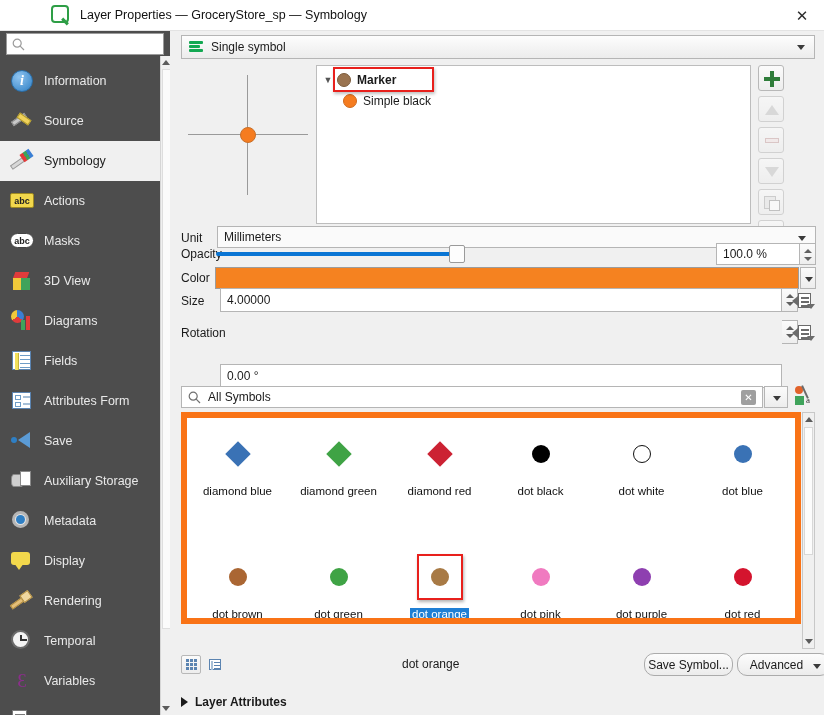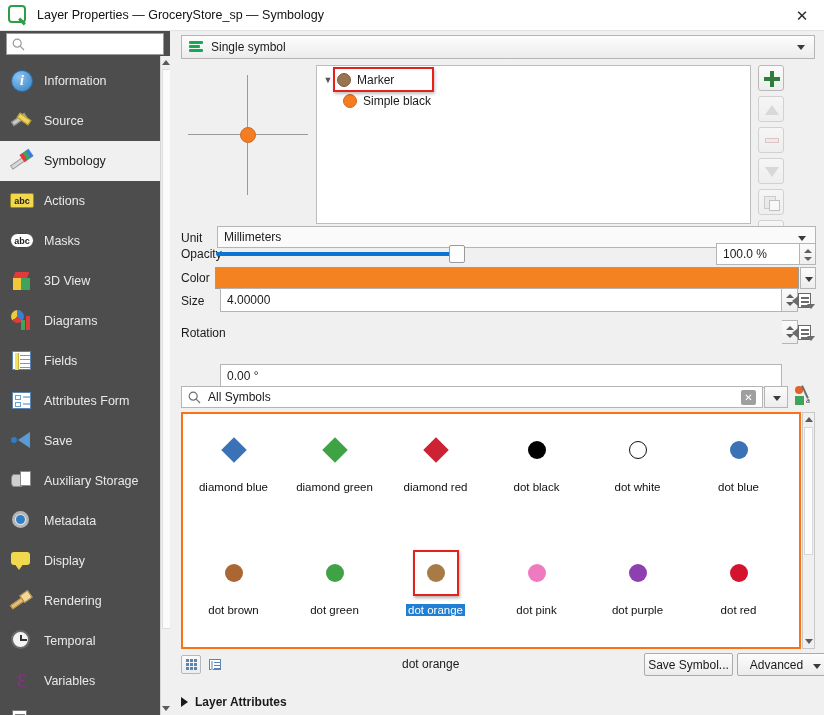--- a/index.html
+++ b/index.html
@@ -9,21 +9,21 @@
     font-family:"Liberation Sans", sans-serif;
     font-size:12px; color:#1a1a1a;
     background:#f0f0f0;
   }
   .win { position:relative; width:824px; height:715px; background:#f0f0f0; }
 
   
   .titlebar {
     position:absolute; left:0; top:0; width:824px; height:31px;
     background:#ffffff; border-bottom:1px solid #e3e3e3;
-    display:flex; align-items:center;
+    display:flex; align-items:center;padding-left:43px;
   }
   .tb-icon { width:20px; height:20px; margin-left:8px; position:relative; flex:0 0 auto; }
   .qgis-q {
     width:18px; height:18px; border-radius:4px;
     background:#ffffff; border:2px solid #2e9e46;
     position:relative; display:block;
   }
   .qgis-q::after {
     content:""; position:absolute; right:-2px; bottom:-2px;
     width:8px; height:3px; background:#2e9e46; transform:rotate(45deg);
@@ -112,21 +112,21 @@
   .tree {
     position:absolute; left:146px; top:34px; width:435px; height:159px;
     background:#ffffff; border:1px solid #bdbdbd;
   }
   .tree-row { display:flex; align-items:center; height:21px; padding-left:4px; }
   .tw-toggle { width:14px; text-align:center; color:#555; font-size:9px; }
   .tw-dot { width:14px; height:14px; border-radius:50%; margin:0 6px 0 2px; display:block; flex:0 0 14px; }
   .tw-dot.brown { background:#9a7450; border:1px solid #7c5c3c; }
   .tw-dot.orange { background:#f57c20; border:1px solid #cf6a1d; }
   .tw-label { font-size:12px; }
-  .tw-label.bold { font-weight:normal; }
+  .tw-label.bold { font-weight:bold; }
   .hl-box {
     position:absolute; left:163px; top:36px; width:101px; height:25px;
     border:2px solid #e8201c; box-shadow:1px 2px 3px rgba(0,0,0,.25);
     pointer-events:none;
   }
 
   .sym-btns { position:absolute; left:588px; top:34px; width:58px; }
   .sb-btn {
     width:26px; height:26px; float:left; margin:0 5px 5px 0;
     background:linear-gradient(#fbfbfb,#ededed); border:1px solid #b8b8b8; border-radius:3px;
@@ -193,22 +193,22 @@
     background:linear-gradient(#fbfbfb,#ededed); border:1px solid #b5b5b5;
   }
   .styleman { position:absolute; left:622px; top:353px; width:24px; height:24px; }
   .sm-d1{position:absolute;left:3px;top:2px;width:8px;height:8px;border-radius:50%;background:#e1622a;}
   .sm-d2{position:absolute;left:3px;top:12px;width:9px;height:9px;background:#3fa35b;}
   .sm-pen{position:absolute;left:12px;top:1px;width:2px;height:14px;background:#6b6b6b;transform:rotate(-25deg);}
   .sm-a{position:absolute;left:14px;top:11px;font-size:9px;color:#333;font-family:"Liberation Serif",serif;}
 
   
   .gallery {
-    position:absolute; left:11px; top:381px; width:620px; height:237px;
-    background:#ffffff; border:2px solid #f97316; overflow:hidden;text-align:right;
+    position:absolute; left:11px; top:381px; width:620px; height:212px;
+    background:#ffffff; border:6px solid #f97316; overflow:hidden;text-align:right;
   }
   .grow { display:flex; }
   .gcell {
     width:101px; height:100px; margin:5px 0 0 0; position:relative;
     display:flex; flex-direction:column; align-items:center;
   }
   .gicon { height:62px; display:flex; align-items:center; justify-content:center; position:relative; }
   .glabel { font-size:11.5px; color:#111; white-space:nowrap; }
   .glabel.sel { background:#1f7fd4; color:#ffffff; padding:0 2px; }
   .gsel-box {
@@ -234,21 +234,21 @@
   }
   .vb-grid { display:grid; grid-template-columns:repeat(3,3px); grid-template-rows:repeat(3,3px); gap:1px; }
   .vb-grid s { background:#5b84b1; display:block; width:3px; height:3px; }
   .vb-list { width:12px; height:11px; background:#fff; border:1px solid #5b84b1; position:relative; }
   .vb-list i { position:absolute; left:4px; width:6px; height:1px; background:#5b84b1; }
   .vb-list i:nth-child(1){top:2px;} .vb-list i:nth-child(2){top:5px;} .vb-list i:nth-child(3){top:8px;}
   .vb-list b { position:absolute; left:1px; top:1px; width:2px; height:9px; background:#a7c0d8; }
   .curname { position:absolute; left:232px; top:626px; font-size:12px; }
 
   .btn {
-    background:linear-gradient(#fcfcfc,#ececec); border:1px solid #ababab; border-radius:2px;
+    background:linear-gradient(#fcfcfc,#ececec); border:1px solid #ababab; border-radius:10px;
     font-family:"Liberation Sans", sans-serif; font-size:12px; color:#1a1a1a;
     display:flex; align-items:center; justify-content:center;
   }
   .save-symbol { position:absolute; left:474px; top:622px; width:89px; height:23px; }
   .advanced { position:absolute; left:567px; top:622px; width:93px; height:23px; }
   .adv-caret { position:absolute; right:8px; top:10px; }
 
   .layer-rendering {
     position:absolute; left:11px; top:664px; display:flex; align-items:center;
     font-size:12px; font-weight:bold;

